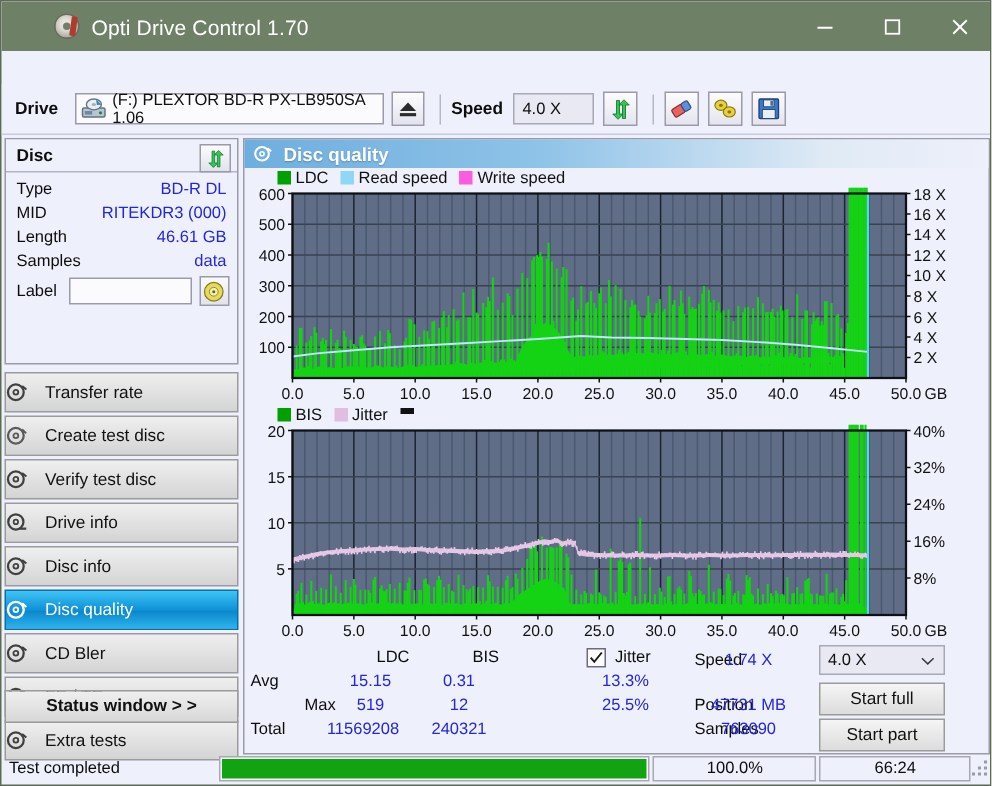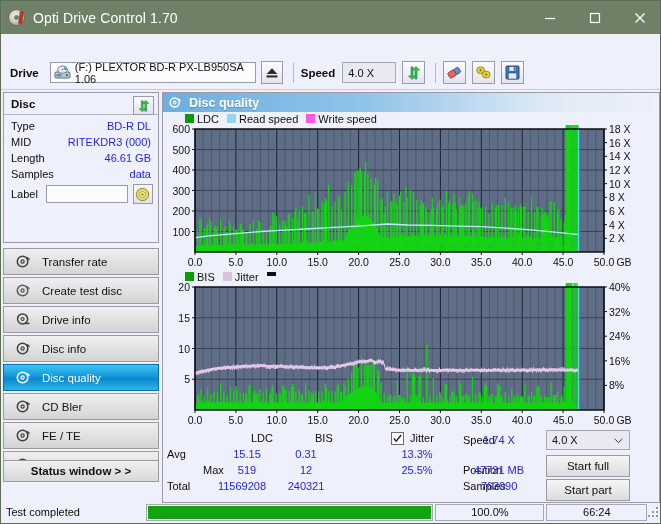--- a/index.html
+++ b/index.html
@@ -16,21 +16,21 @@
     width: 661px; height: 524px;
     background: #eef0fb;
     border: 1px solid #5d6b55;
     overflow: hidden;
   }
 
   
   .titlebar {
     position: absolute; left: 0; top: 0; width: 661px; height: 33px;
     background: #6e8066;
-    display: flex; align-items: center;
+    display: flex; align-items: center; padding-left: 28px;
   }
   .title-icon {
     width: 18px; height: 18px; margin-left: 7px; margin-right: 7px;
     position: relative;
   }
   .title-icon .disc {
     position: absolute; left: 0; top: 0; width: 17px; height: 17px;
     border-radius: 50%;
     background: radial-gradient(circle at 45% 40%, #f2f2ee 0%, #d7d7cd 38%, #b9b9ad 62%, #8f8f84 100%);
     border: 1px solid #6a6a5f;
@@ -134,21 +134,21 @@
     margin-left: 5px; width: 21px; height: 20px;
     background: linear-gradient(#fbfbfe,#e2e2ed); border:1px solid #9a9aa8;
     display:flex; align-items:center; justify-content:center;
   }
 
   .navlist { margin-top: 5px; }
   .nav {
     height: 27px; margin-bottom: 2px;
     background: linear-gradient(#efefef,#d4d4d4);
     border: 1px solid #9b9b9b;
-    display: flex; align-items: center; padding-left: 12px;
+    display: flex; align-items: center; padding-left: 0;
     font-size: 11.5px; color: #111;
   }
   .nav .navtext { margin-left: 11px; }
   .nav.active {
     background: linear-gradient(#3fc4f5, #0d8fd6 52%, #0b86cc 53%, #2bb4ec);
     border: 1px solid #0a6fa8;
     color: #ffffff;
   }
   .statusbtn {
     position:absolute; left:0; bottom: 21px; width: 156px; height: 22px;
@@ -375,20 +375,28 @@
           </svg>
         <span class="navtext">Transfer rate</span>
       </div>
       <div class="nav">
         <svg width="15" height="15" viewBox="0 0 16 16">
             <circle cx="7" cy="8" r="5.6" fill="none" stroke="#5a5a5a" stroke-width="1.6"></circle>
             <circle cx="7" cy="8" r="1.7" fill="none" stroke="#5a5a5a" stroke-width="1.3"></circle>
             <path d="M11.5 3.6 L14.3 6.2" stroke="#5a5a5a" stroke-width="1.4"></path>
           </svg>
         <span class="navtext">Create test disc</span>
+      </div>
+      <div class="nav">
+        <svg width="15" height="15" viewBox="0 0 16 16">
+            <circle cx="7" cy="8" r="5.6" fill="none" stroke="#404040" stroke-width="1.6"></circle>
+            <circle cx="7" cy="8" r="1.7" fill="none" stroke="#404040" stroke-width="1.3"></circle>
+            <path d="M11.5 3.5 L14.5 6" stroke="#404040" stroke-width="1.4"></path>
+          </svg>
+        <span class="navtext">Verify test disc</span>
       </div>
       <div class="nav">
         <svg width="15" height="15" viewBox="0 0 16 16">
             <circle cx="7" cy="7.4" r="5.4" fill="none" stroke="#404040" stroke-width="1.6"></circle>
             <circle cx="7" cy="7.4" r="1.6" fill="none" stroke="#404040" stroke-width="1.2"></circle>
             <rect x="9.4" y="11.4" width="5" height="1.6" fill="#404040"></rect>
           </svg>
         <span class="navtext">Drive info</span>
       </div>
       <div class="nav">

